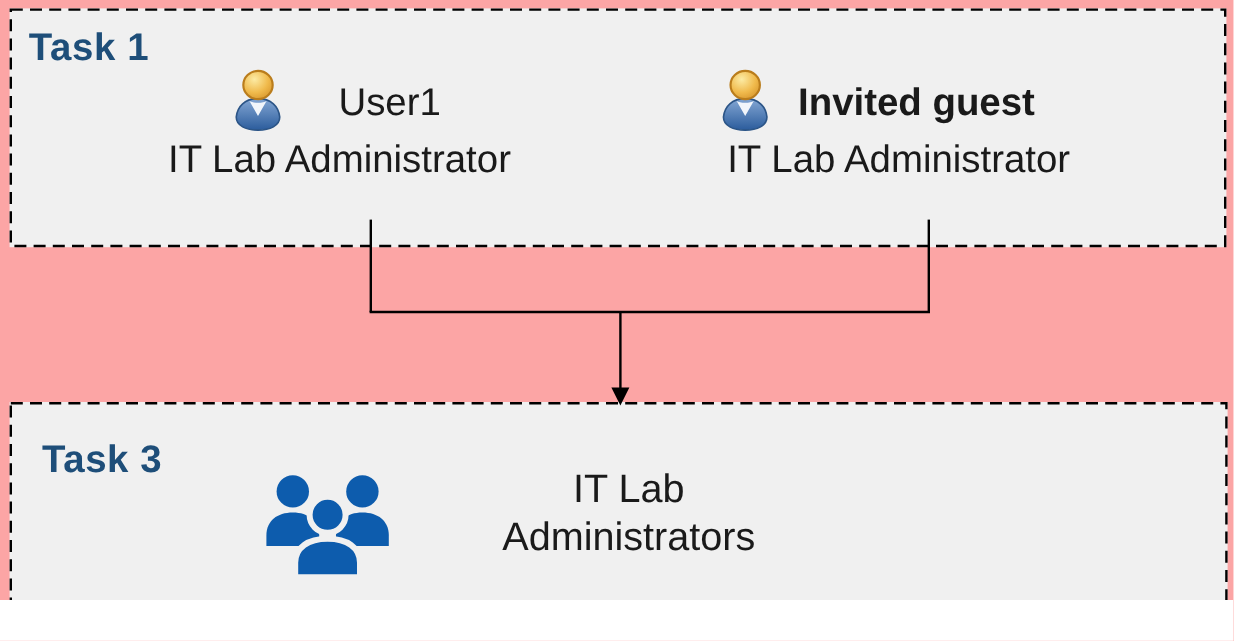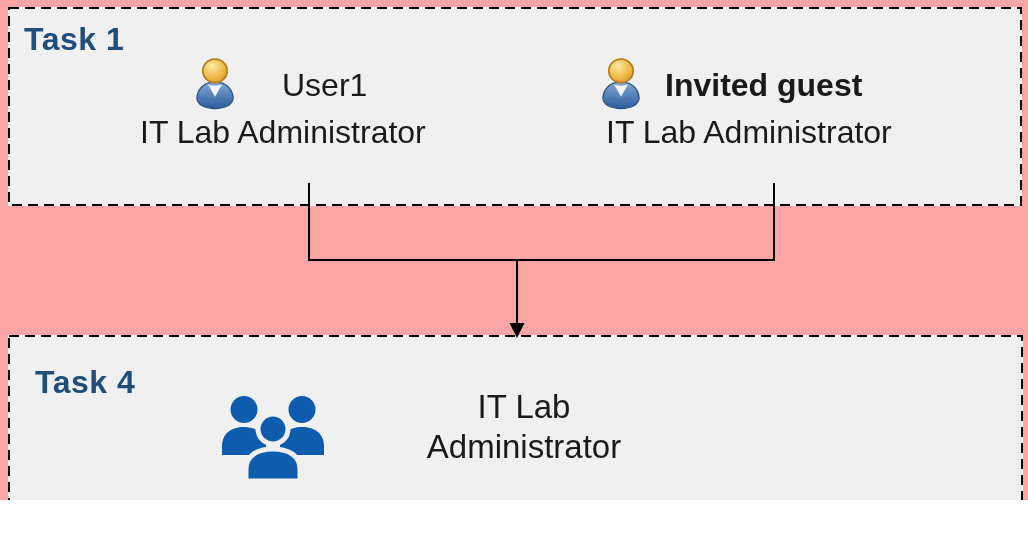--- a/index.html
+++ b/index.html
@@ -100,33 +100,33 @@
   <div id="user-role-1" class="user-role">IT Lab Administrator</div>
 
   <svg id="person-icon-2" class="person-icon" viewBox="0 0 64 64">
     <path class="p-body" d="M32 30 C20 30 13 37 12 47 C12 55 21 59 32 59 C43 59 52 55 52 47 C51 37 44 30 32 30 Z"></path>
     <path class="p-collar" d="M24 32 L32 46 L40 32 C37 34.5 27 34.5 24 32 Z"></path>
     <ellipse class="p-head" cx="32" cy="17.5" rx="13.5" ry="13"></ellipse>
   </svg>
   <div id="user-name-2" class="user-name">Invited guest</div>
   <div id="user-role-2" class="user-role">IT Lab Administrator</div>
 
-  <div id="task2-label" class="task-label">Task 4</div>
+  <div id="task2-label" class="task-label">Task 3</div>
 
   <svg class="group-icon-svg" viewBox="0 0 112 90">
     <g class="grp">
       <circle cx="27" cy="16.5" r="13.5"></circle>
       <path d="M5 62 L5 53 C5 41 14 34 27 34 C40 34 49 41 49 53 L49 62 Z"></path>
       <circle cx="85" cy="16.5" r="13.5"></circle>
       <path d="M63 62 L63 53 C63 41 72 34 85 34 C98 34 107 41 107 53 L107 62 Z"></path>
     </g>
     <g class="grp-front">
       <circle cx="56" cy="36" r="15"></circle>
       <path d="M29 88 L29 76 C29 63 40 56 56 56 C72 56 83 63 83 76 L83 88 Z"></path>
     </g>
   </svg>
 
   <div class="group-name">
     <div>IT Lab</div>
-    <div>Administrator</div>
+    <div>Administrators</div>
   </div>
 
 </div>
 
 </body></html>

